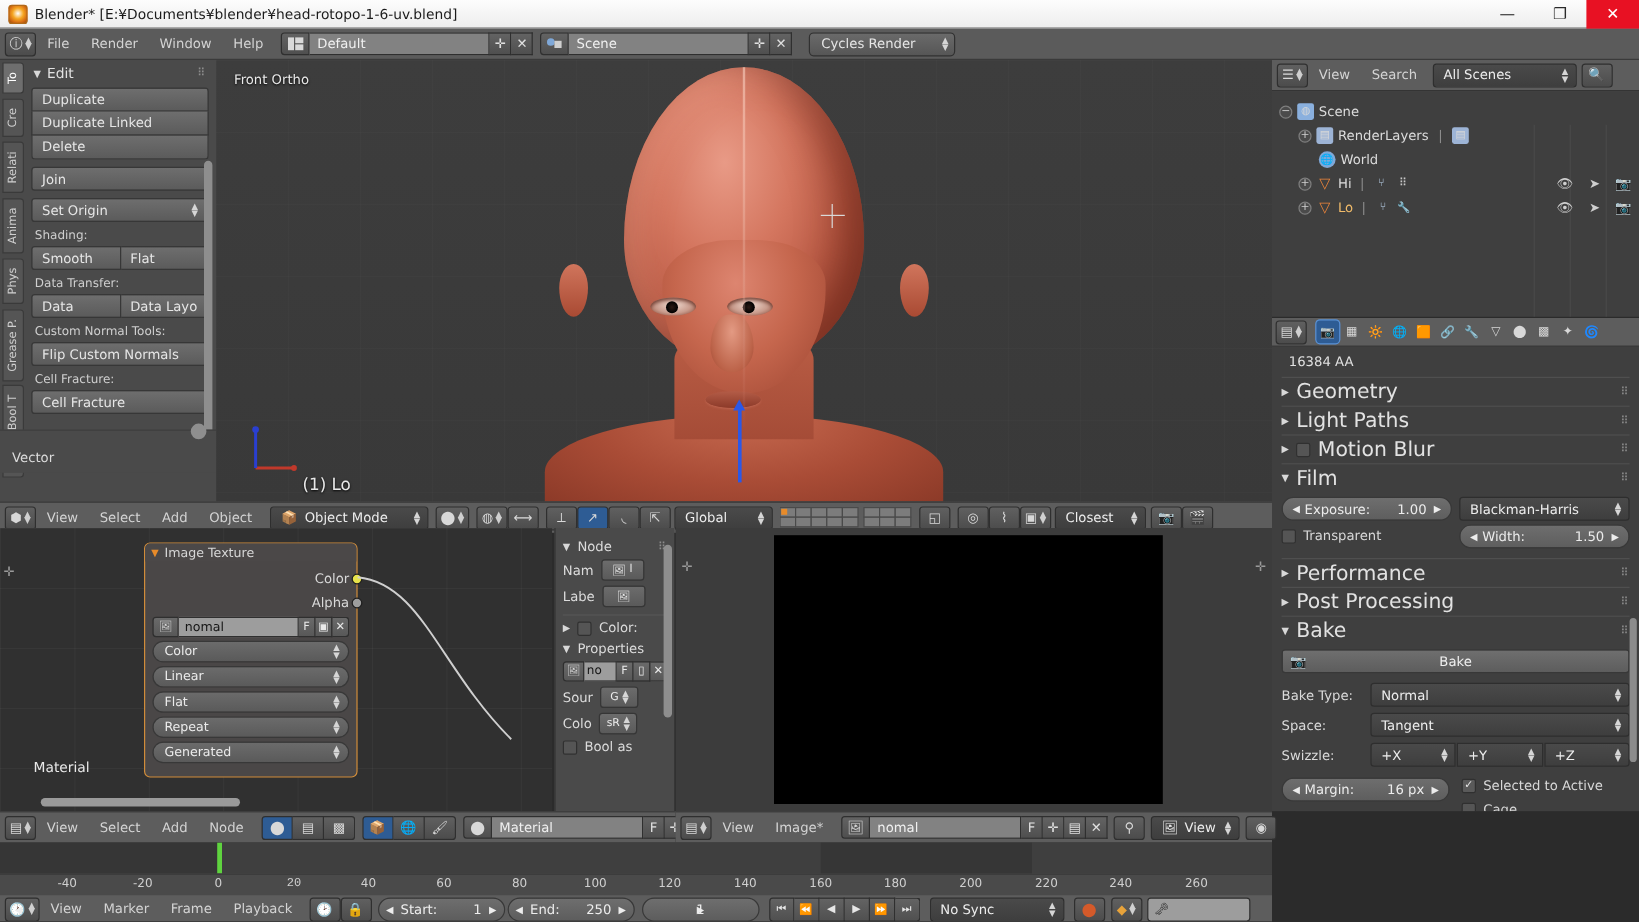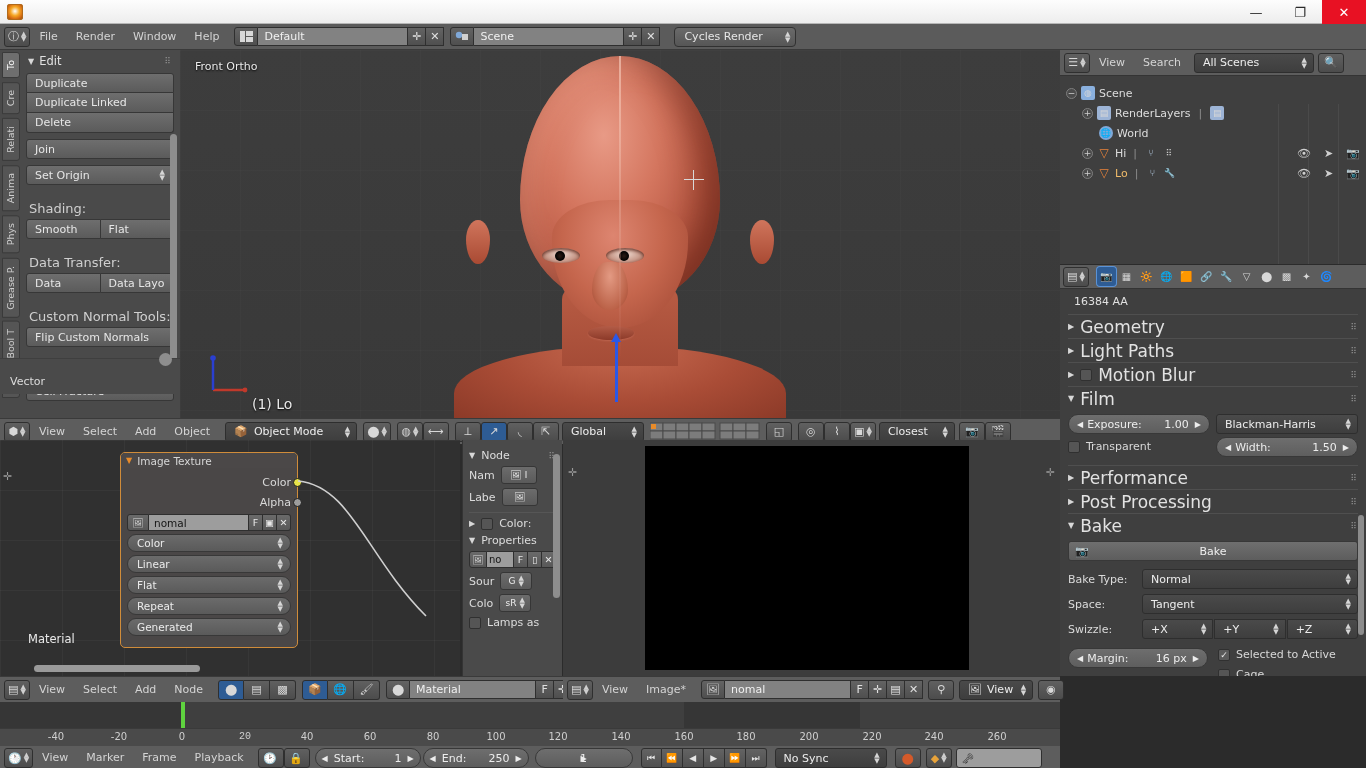--- a/index.html
+++ b/index.html
@@ -128,21 +128,21 @@
   .tspanel{position:absolute;left:26px;top:0;width:148px;}
   .panel-head{display:flex;align-items:center;gap:5px;color:#e2e2e2;font-size:11.5px;padding:4px 2px 5px 2px;}
   .tri{font-size:8px;color:#d8d8d8;}
   .grip{margin-left:auto;color:#8c8c8c;font-size:9px;letter-spacing:1px;}
   .tbtn{height:20px;margin:0 0 1px 0;border-radius:3px;background:linear-gradient(#6e6e6e,#5b5b5b);
     border:1px solid #373737;display:flex;align-items:center;padding:0 8px;color:#e6e6e6;font-size:11px;}
   .tbtn.grouped{border-radius:0;margin-bottom:0;border-top:none;}
   .tbtn.gfirst{border-radius:3px 3px 0 0;margin-bottom:0;}
   .tbtn.glast{border-radius:0 0 3px 3px;border-top:none;}
   .tbtn.drop{justify-content:space-between;}
-  .tlabel{color:#cfcfcf;font-size:13px;padding:15px 0 3px 3px;}
+  .tlabel{color:#cfcfcf;font-size:10px;padding:5px 0 3px 3px;}
   .trow{display:flex;gap:0;margin-bottom:1px;}
   .trow .tbtn{flex:1;border-radius:0;margin:0;}
   .trow .tbtn:first-child{border-radius:3px 0 0 3px;}
   .trow .tbtn:last-child{border-radius:0 3px 3px 0;border-left:none;}
   .ts-scroll{position:absolute;right:3px;top:84px;width:7px;height:232px;background:#8e8e8e;border-radius:4px;}
   .ts-footer{position:absolute;left:0;bottom:24px;width:180px;height:36px;background:#4a4a4a;border-top:1px solid #3f3f3f;}
   .ts-vector{position:absolute;left:10px;bottom:30px;color:#dcdcdc;font-size:11px;}
   .ts-knob{position:absolute;right:8px;bottom:52px;width:13px;height:13px;border-radius:50%;background:#8e8e8e;}
 
   
@@ -244,20 +244,21 @@
   .pbtn{width:21px;height:20px;background:linear-gradient(#636363,#505050);border:1px solid #2f2f2f;
     display:flex;align-items:center;justify-content:center;font-size:9px;color:#e6e6e6;}
 </style>
 </head>
 <body>
 
 <div id="app">
 
   <div class="titlebar">
     <div class="tb-icon"></div>
+    <div class="tb-title">Blender* [E:¥Documents¥blender¥head-rotopo-1-6-uv.blend]</div>
     <div class="winbtns">
       <div class="winbtn">—</div>
       <div class="winbtn">❐</div>
       <div class="winbtn close">✕</div>
     </div>
   </div>
 
   <div class="topbar">
     <div class="bicon">
       <span class="glyph">ⓘ</span>
@@ -908,21 +909,21 @@
         <span class="ns-box" style="min-width:32px;">
           <span>sR</span>
           <span class="arrows">
               <i>▲</i>
               <i>▼</i>
             </span>
         </span>
       </div>
       <div class="ns-row">
         <span class="chkbox"></span>
-        <span class="ns-lbl">Lamps as</span>
+        <span class="ns-lbl">Bool as</span>
       </div>
     </div>
     <div class="ns-scroll"></div>
   </div>
 
   <div class="area" id="imgeditor">
     <div class="img-plus" style="left:5px;">✛</div>
     <div class="img-canvas"></div>
     <div class="img-plus" style="right:5px;">✛</div>
   </div>

